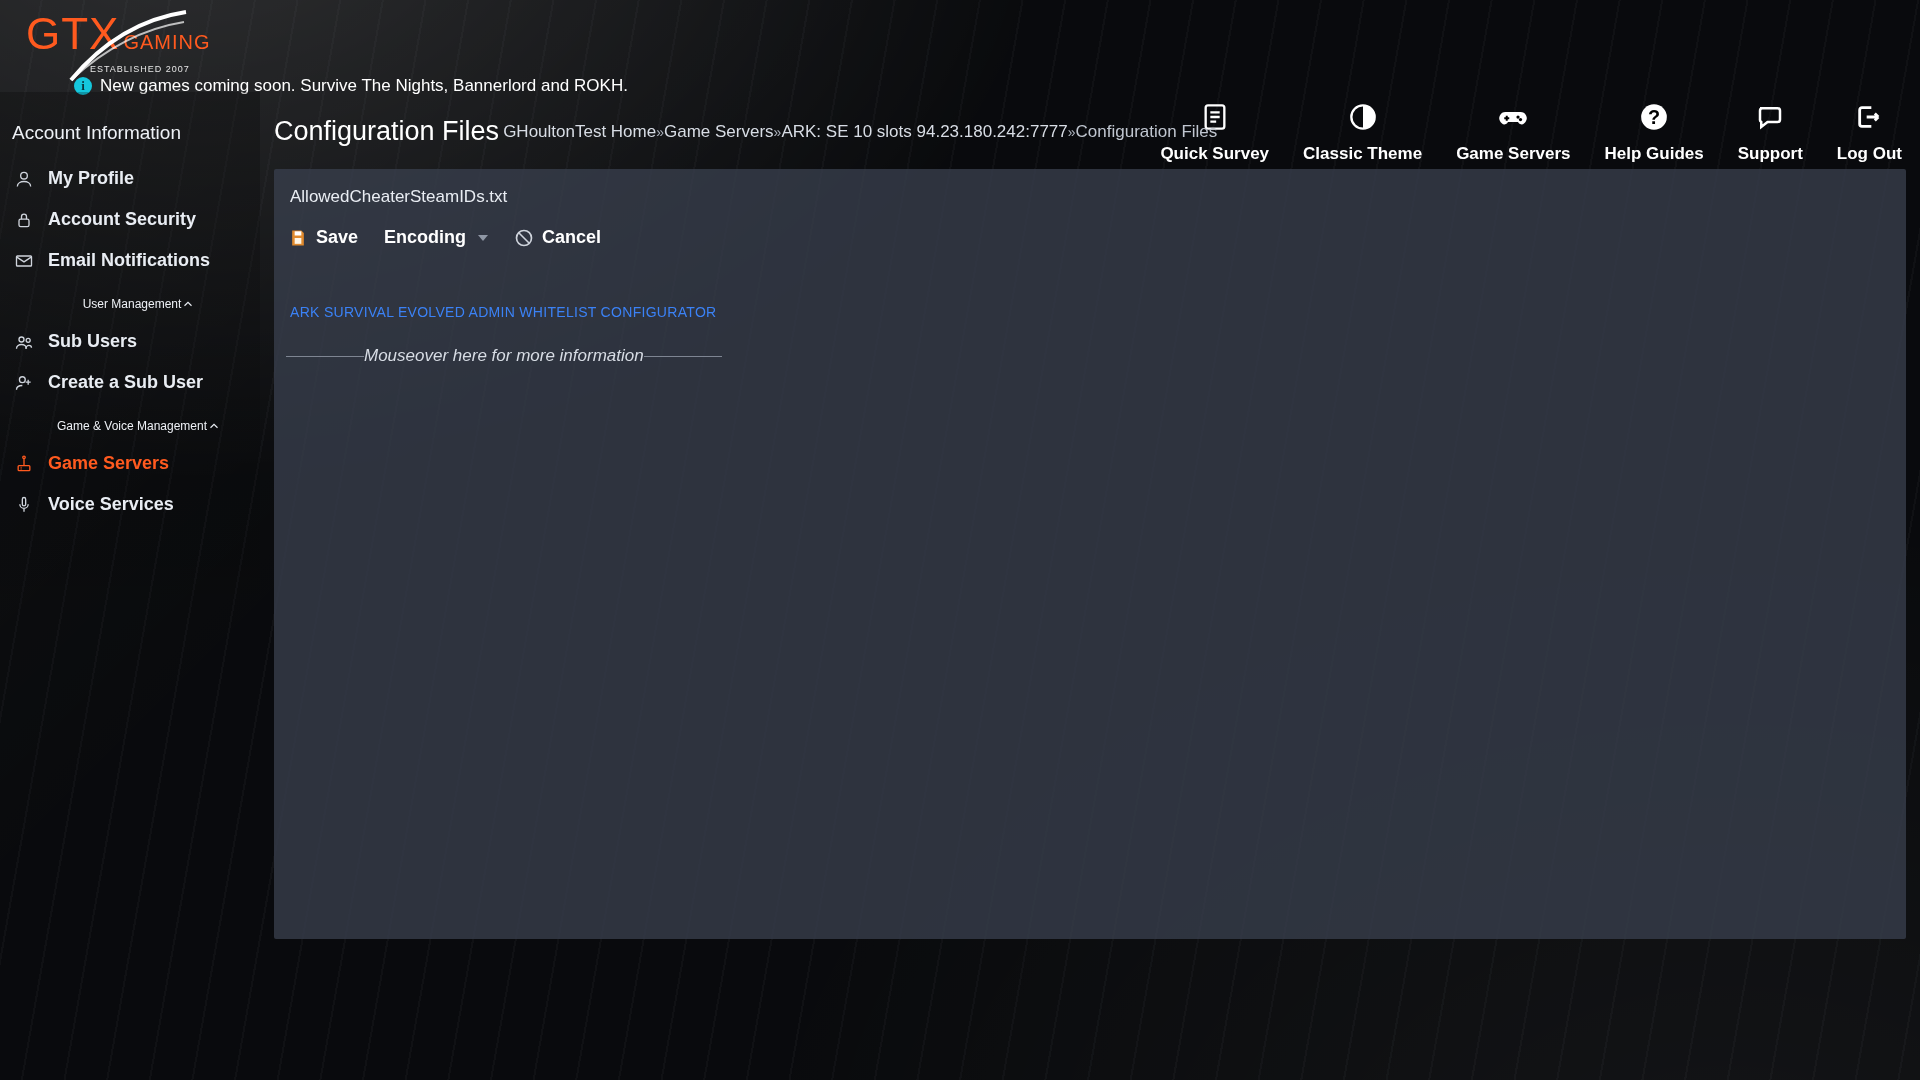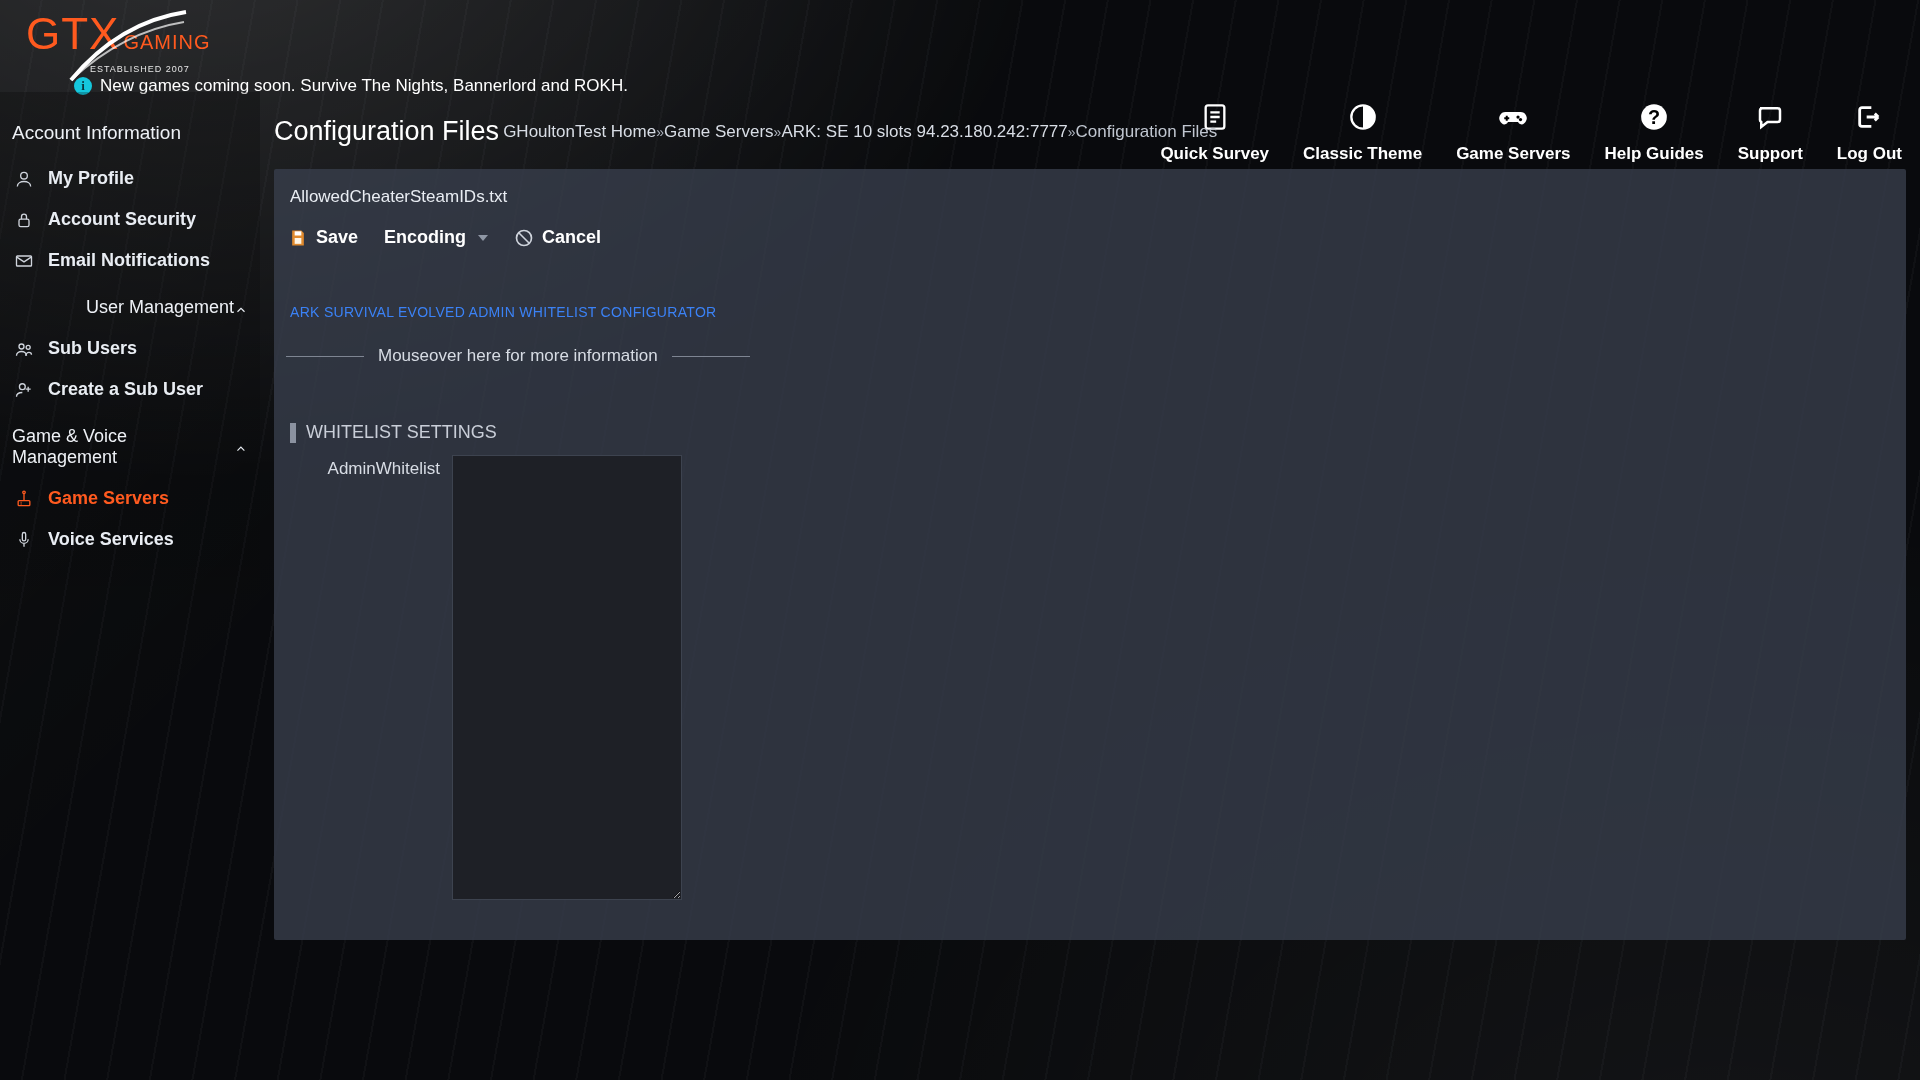--- a/index.html
+++ b/index.html
@@ -95,23 +95,24 @@
     padding:10px 12px 10px 14px;
     font-size:18px; color:#e9edf3;
     cursor:pointer;
     font-weight:bold;
   }
   .sb-item.active{color:#ff5a1f;}
   .sb-ico{width:20px;height:20px;flex:none;display:flex;align-items:center;justify-content:center;}
   .sb-ico svg{stroke:#cfd4dc;fill:none;stroke-width:1.6;}
   .sb-item.active .sb-ico svg{stroke:#ff5a1f;}
   .sb-group{
-    display:flex;align-items:center;justify-content:flex-end;
-    padding:16px 12px 10px 12px; font-size:18px; color:#eef1f6;
+    display:flex;align-items:center;justify-content:center;
+    padding:16px 12px 10px 12px; font-size:12px; color:#eef1f6;
     cursor:pointer;
+    margin-left:18px;
   }
   .chev{width:14px;height:14px;}
   .chev svg{stroke:#e9edf3;fill:none;stroke-width:2;}
 
   
   .main{flex:1; padding:24px 14px 0 14px;}
   .crumbs{
     display:flex; align-items:center; flex-wrap:wrap;
     margin-bottom:22px;
   }
@@ -142,22 +143,23 @@
     cursor:pointer;
   }
   .tbtn .ic{width:20px;height:20px;display:flex;align-items:center;justify-content:center;}
   .enc-caret{width:0;height:0;border-left:5px solid transparent;border-right:5px solid transparent;border-top:6px solid #8f97a5;margin-left:4px;}
 
   .cfg-title{
     padding:40px 16px 12px 16px;
     font-size:14px; color:#3b82f6; letter-spacing:0.3px;
   }
   .hint-row{
-    display:flex; align-items:center; gap:14px;
+    display:flex; align-items:center; 
     padding:14px 0 0 12px;
+    font-style:italic;
   }
   .hint-line{flex:none; width:78px; height:1px; background:#7e8592;}
   .hint-text{font-size:17px; color:#d7dce4;}
 
   .section{
     margin:56px 0 0 16px;
   }
   .section-head{
     display:flex; align-items:center; gap:10px;
     font-size:18px; color:#c9ced8;
@@ -392,25 +394,15 @@
       </div>
 
       <div class="cfg-title">ARK SURVIVAL EVOLVED ADMIN WHITELIST CONFIGURATOR</div>
 
       <div class="hint-row">
         <span class="hint-line"></span>
         <span class="hint-text">Mouseover here for more information</span>
         <span class="hint-line"></span>
       </div>
 
-      <div class="section">
-        <div class="section-head">
-          <span class="bar"></span>
-          <span>WHITELIST SETTINGS</span>
-        </div>
-        <div class="form-row">
-          <div class="form-label">AdminWhitelist</div>
-          <textarea class="whitelist" style=""></textarea>
-        </div>
-      </div>
     </div>
   </div>
 </div>
 
 </body></html>

